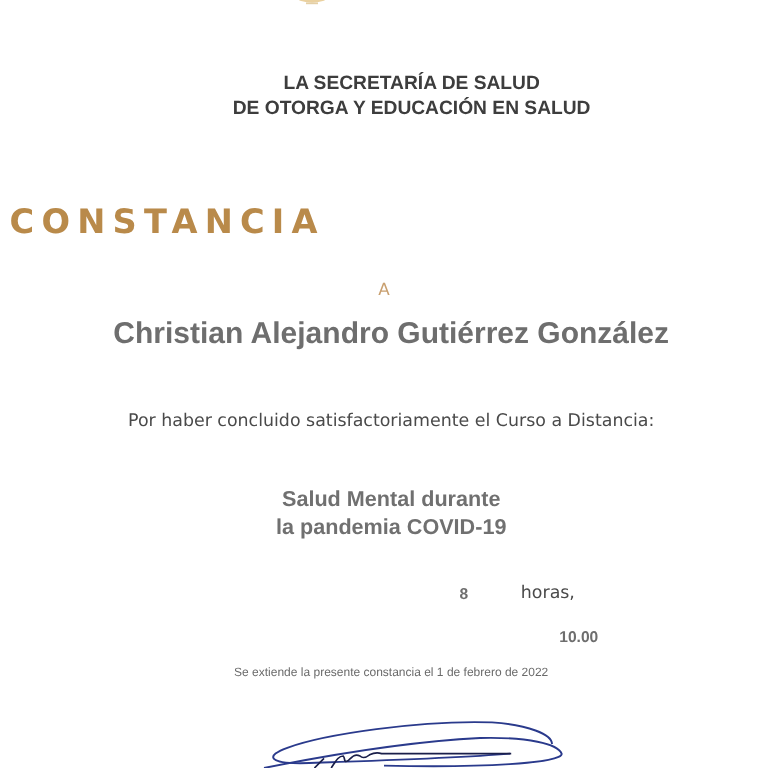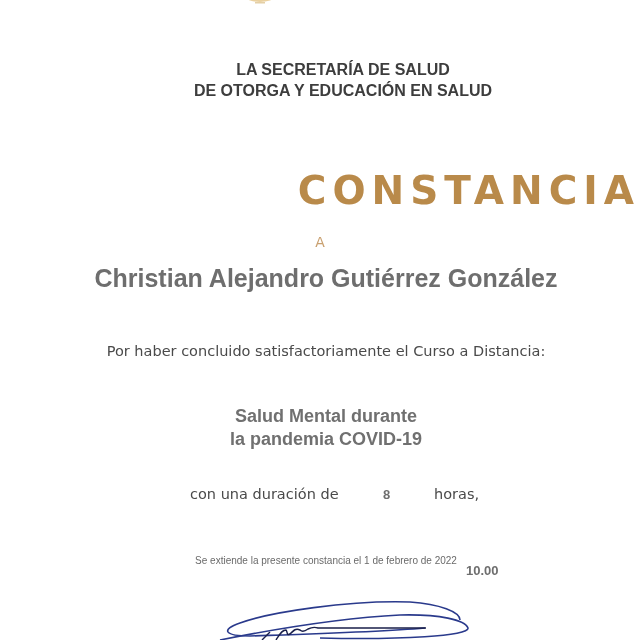--- a/index.html
+++ b/index.html
@@ -36,24 +36,24 @@
       color: #3d3d3d;
       letter-spacing: 0;
       margin-left: 23px;
     }
     .issuer div { white-space: nowrap; }
     .title {
       position: absolute;
       left: 0;
       top: 168px;
       width: 640px;
-      text-align: right;
+      text-align: left;
       font-family: "DejaVu Sans", sans-serif;
       font-weight: bold;
-      font-size: 39px;
+      font-size: 28px;
       letter-spacing: 6px;
       color: #b98a4a;
       padding-left: 8px;
       box-sizing: border-box;
     }
     .to-label {
       position: absolute;
       left: 0;
       top: 234px;
       width: 640px;
@@ -150,25 +150,24 @@
 
   <div class="recipient">Christian Alejandro Gutiérrez González</div>
 
   <div class="reason">Por haber concluido satisfactoriamente el Curso a Distancia:</div>
 
   <div class="course">
     <div>Salud Mental durante</div>
     <div>la pandemia COVID-19</div>
   </div>
 
-  <span class="line" style="left:190px; top:486px;">con una duración de</span>
   <span class="val" style="left:383px; top:487px;">8</span>
   <span class="line" style="left:434px; top:486px;">horas,</span>
 
-  <span class="val" style="left:466px; top:523px;margin-top:40px;">10.00</span>
+  <span class="val" style="left:466px; top:523px;">10.00</span>
 
   <div class="issued">Se extiende la presente constancia el 1 de febrero de 2022</div>
 
   <svg class="signature" viewBox="0 0 280 50">
     <path d="M20 50 C 70 40, 140 28, 200 25 C 240 24, 265 30, 268 38 C 270 46, 200 50, 120 48" fill="none" stroke="#2a3a8c" stroke-width="1.6"></path>
     <path d="M225 38 C 180 42, 110 44, 50 46 C 25 46, 20 40, 40 33 C 70 22, 150 10, 210 12 C 240 14, 260 22, 260 30" fill="none" stroke="#2a3a8c" stroke-width="1.6"></path>
     <path d="M62 50 L 70 42 M 76 50 C 80 44, 82 40, 86 40 C 88 42, 86 46, 90 44 C 94 40, 96 38, 100 40 C 102 42, 104 42, 108 39 C 112 37, 115 37, 118 38 L 226 38" fill="none" stroke="#1a1f4a" stroke-width="1.4"></path>
   </svg>
 
 </div>

